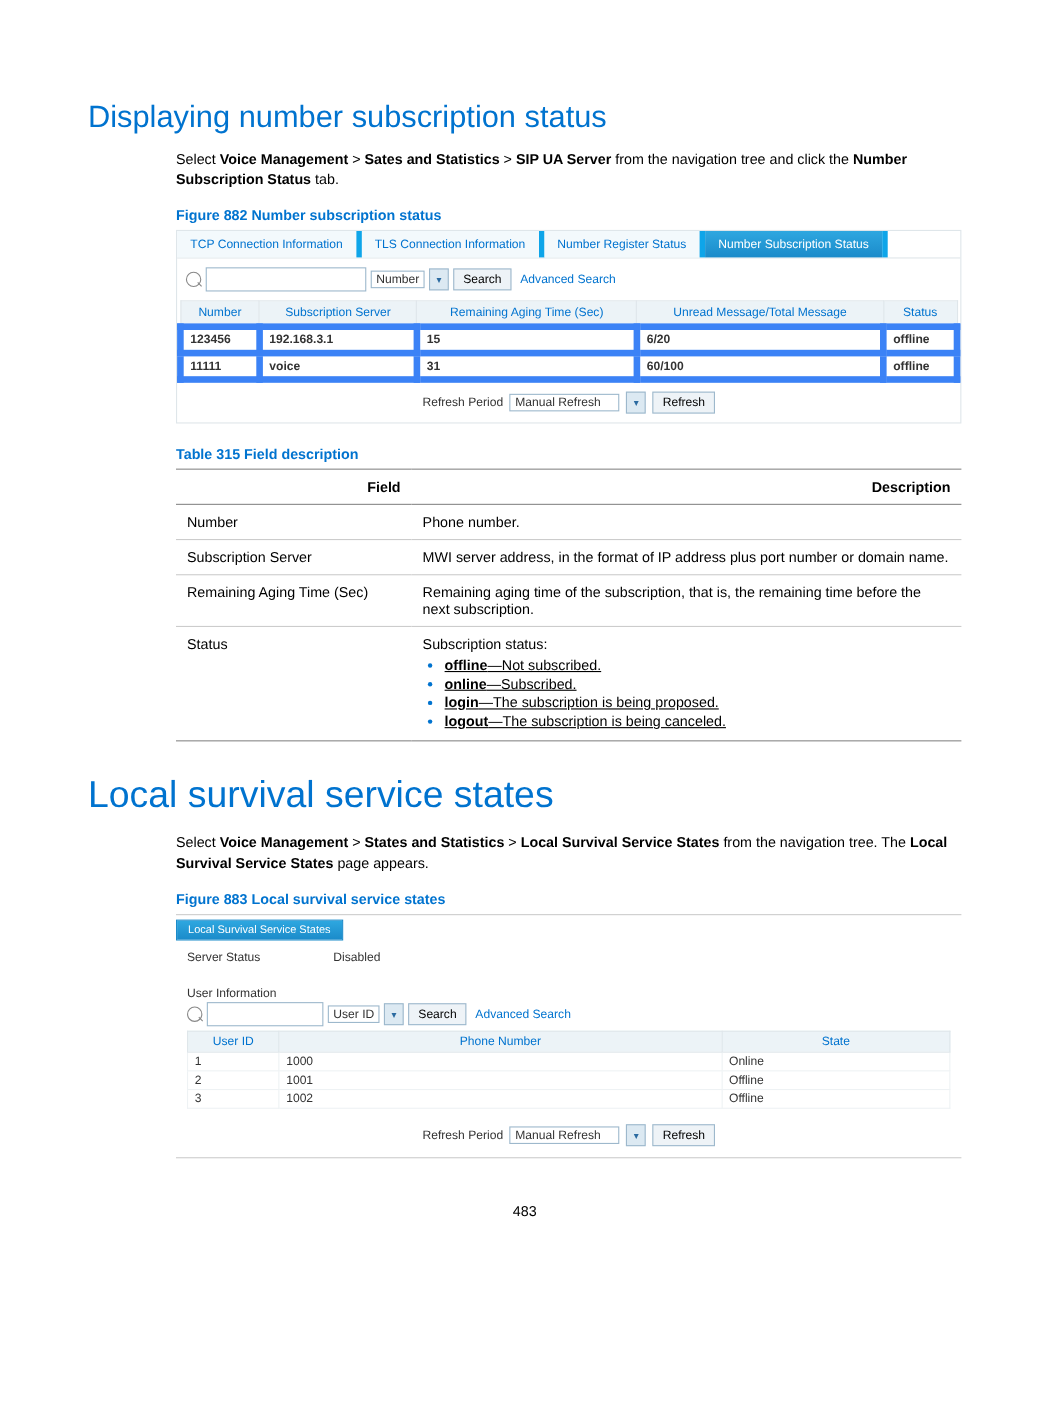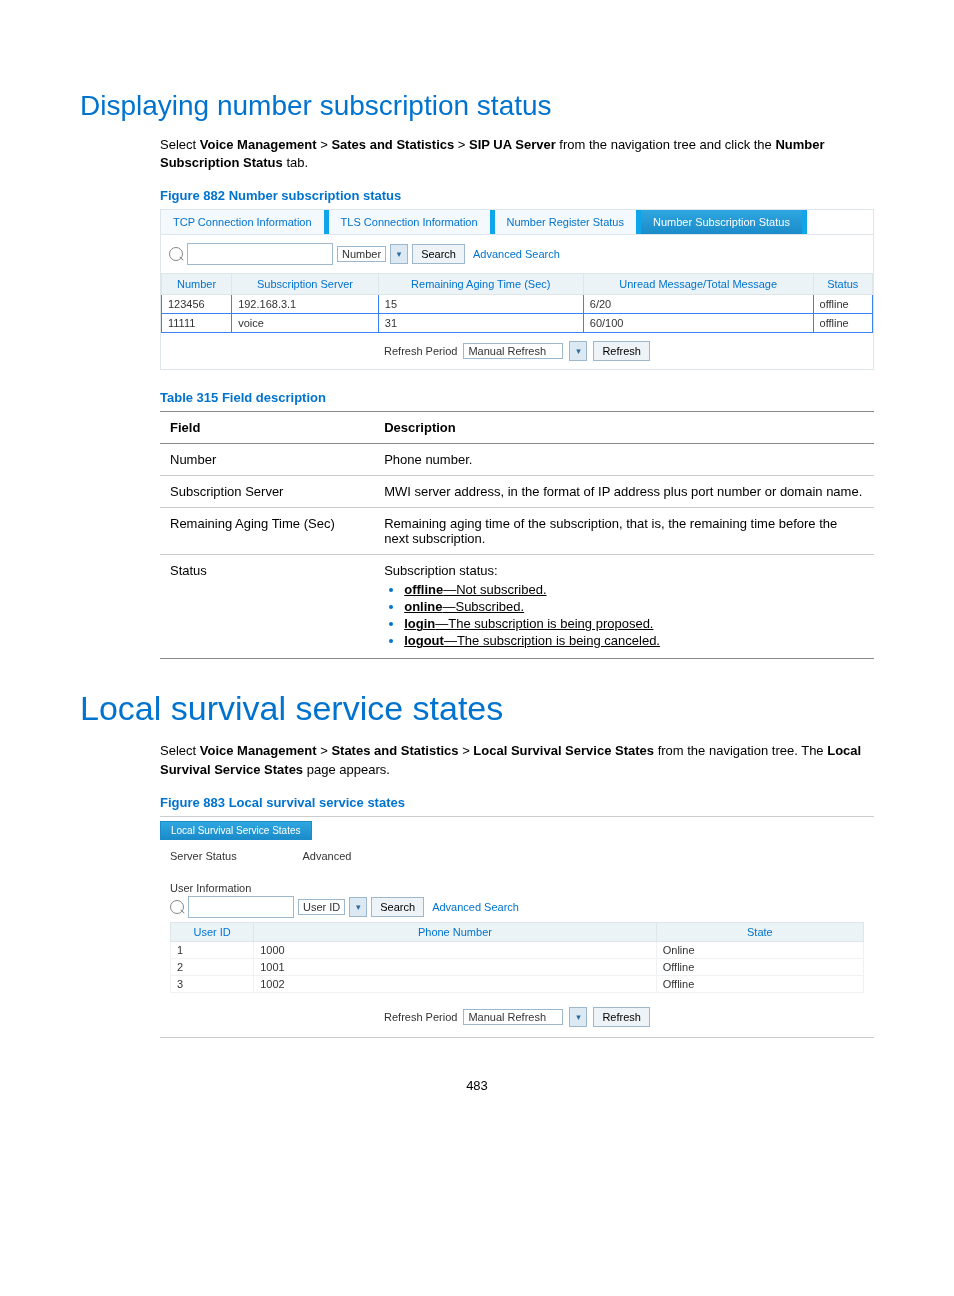--- a/index.html
+++ b/index.html
@@ -55,26 +55,26 @@
   .fig882 .chev { width:16px; height:18px; border:1px solid #9db8cc; background:#dce9f2; display:inline-flex; align-items:center; justify-content:center; color:#2a6aa0; font-size:9px; }
   .fig882 button.btn {
     font-size:11px; border:1px solid #9db8cc; background:#eef3f7; height:20px; padding:0 8px;
   }
   .fig882 a.link { color:#0073cf; text-decoration:none; margin-left:4px; }
   .fig882 table { width:100%; border-collapse:collapse; }
   .fig882 th {
     background:#ecf3f7; color:#0073cf; font-weight:normal;
     border:1px solid #dfe6ea; padding:4px 6px; text-align:center;
   }
-  .fig882 td { border:1px solid #3b82f6; padding:3px 6px; }
+  .fig882 td { border:6px solid #3b82f6; padding:3px 6px;font-weight:bold; }
   .fig882 .footer-row { display:flex; justify-content:center; align-items:center; gap:6px; padding:8px 0; }
 
   
   table.desc { width:100%; border-collapse:collapse; font-size:13px; margin-top:6px; }
-  table.desc th { text-align:left; padding:8px 10px; border-top:1px solid #888; border-bottom:1px solid #888; }
+  table.desc th { text-align:right; padding:8px 10px; border-top:1px solid #888; border-bottom:1px solid #888; }
   table.desc td { padding:8px 10px; border-bottom:1px solid #ccc; vertical-align:top; }
   table.desc tr:last-child td { border-bottom:1px solid #888; }
   .bullets { margin:4px 0 0 0; padding-left:20px; }
   .bullets li { margin:2px 0;text-decoration:underline; }
   .bullets li::marker { color:#0073cf; }
 
   
   .fig883 { font-size:11px; color:#333; border-top:1px solid #ccc; border-bottom:1px solid #ccc; padding-bottom:10px; }
   .fig883 .tabrow { padding:4px 0; }
   .fig883 .tab2 {
@@ -206,21 +206,21 @@
   </p>
 
   <div class="fig-caption">Figure 883 Local survival service states</div>
 
   <div class="fig883">
     <div class="tabrow">
       <span class="tab2">Local Survival Service States</span>
     </div>
     <div class="kv">
       <span class="k">Server Status</span>
-      <span>Advanced</span>
+      <span>Disabled</span>
     </div>
     <div class="grouplabel">User Information</div>
     <div class="searchbar2">
       <span class="mag"></span>
       <input type="text" style="width: 100px;">
       <span style="border:1px solid #9db8cc; padding:1px 4px; background:#fff;">User ID</span>
         <span class="chev">▾</span>
       <button class="btn">Search</button>
       <a href="#" class="link">Advanced Search</a>
     </div>

